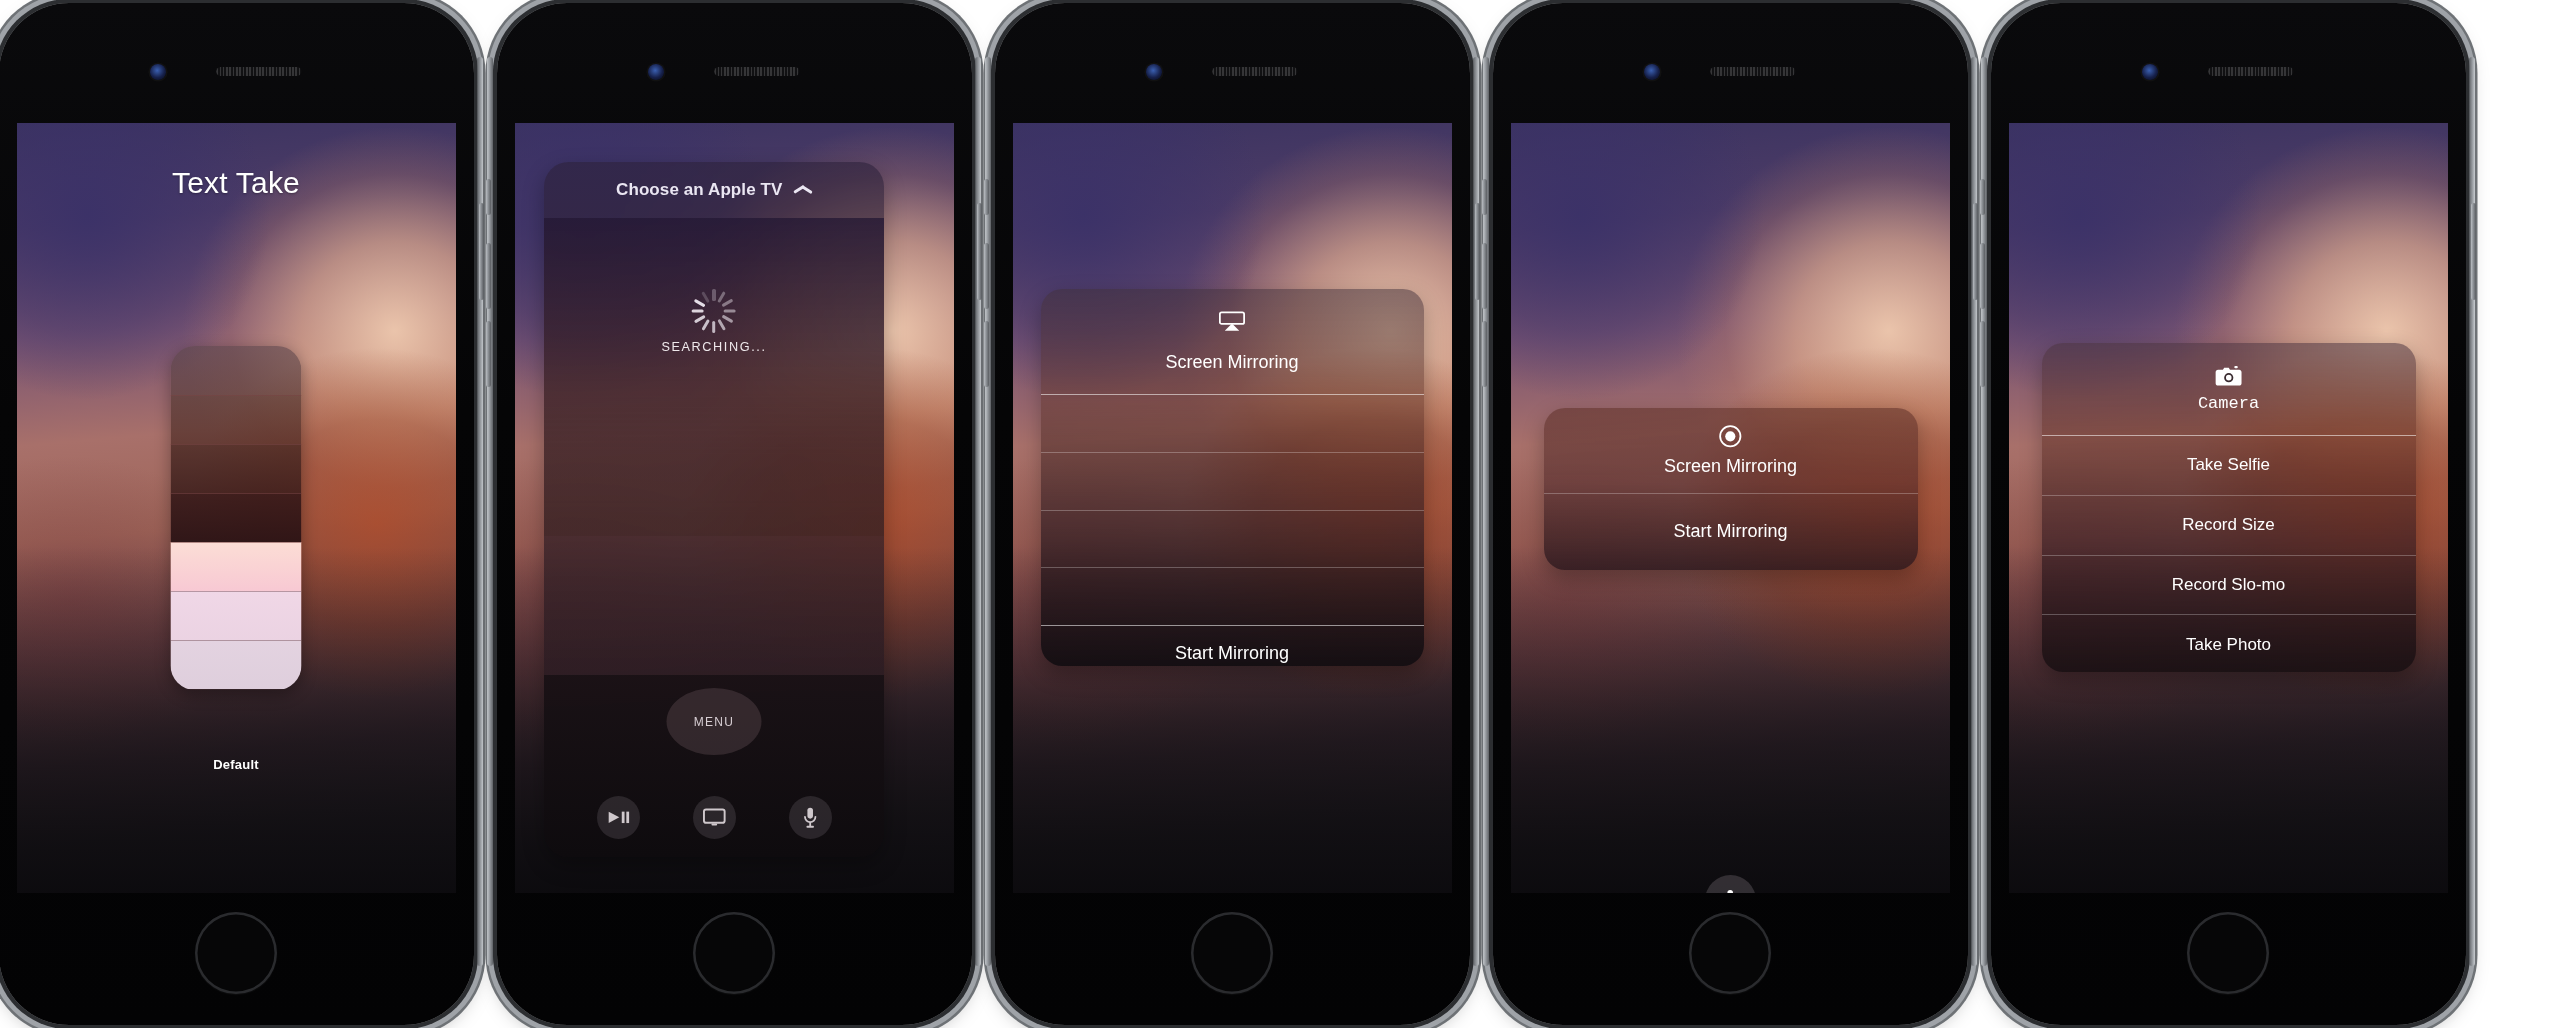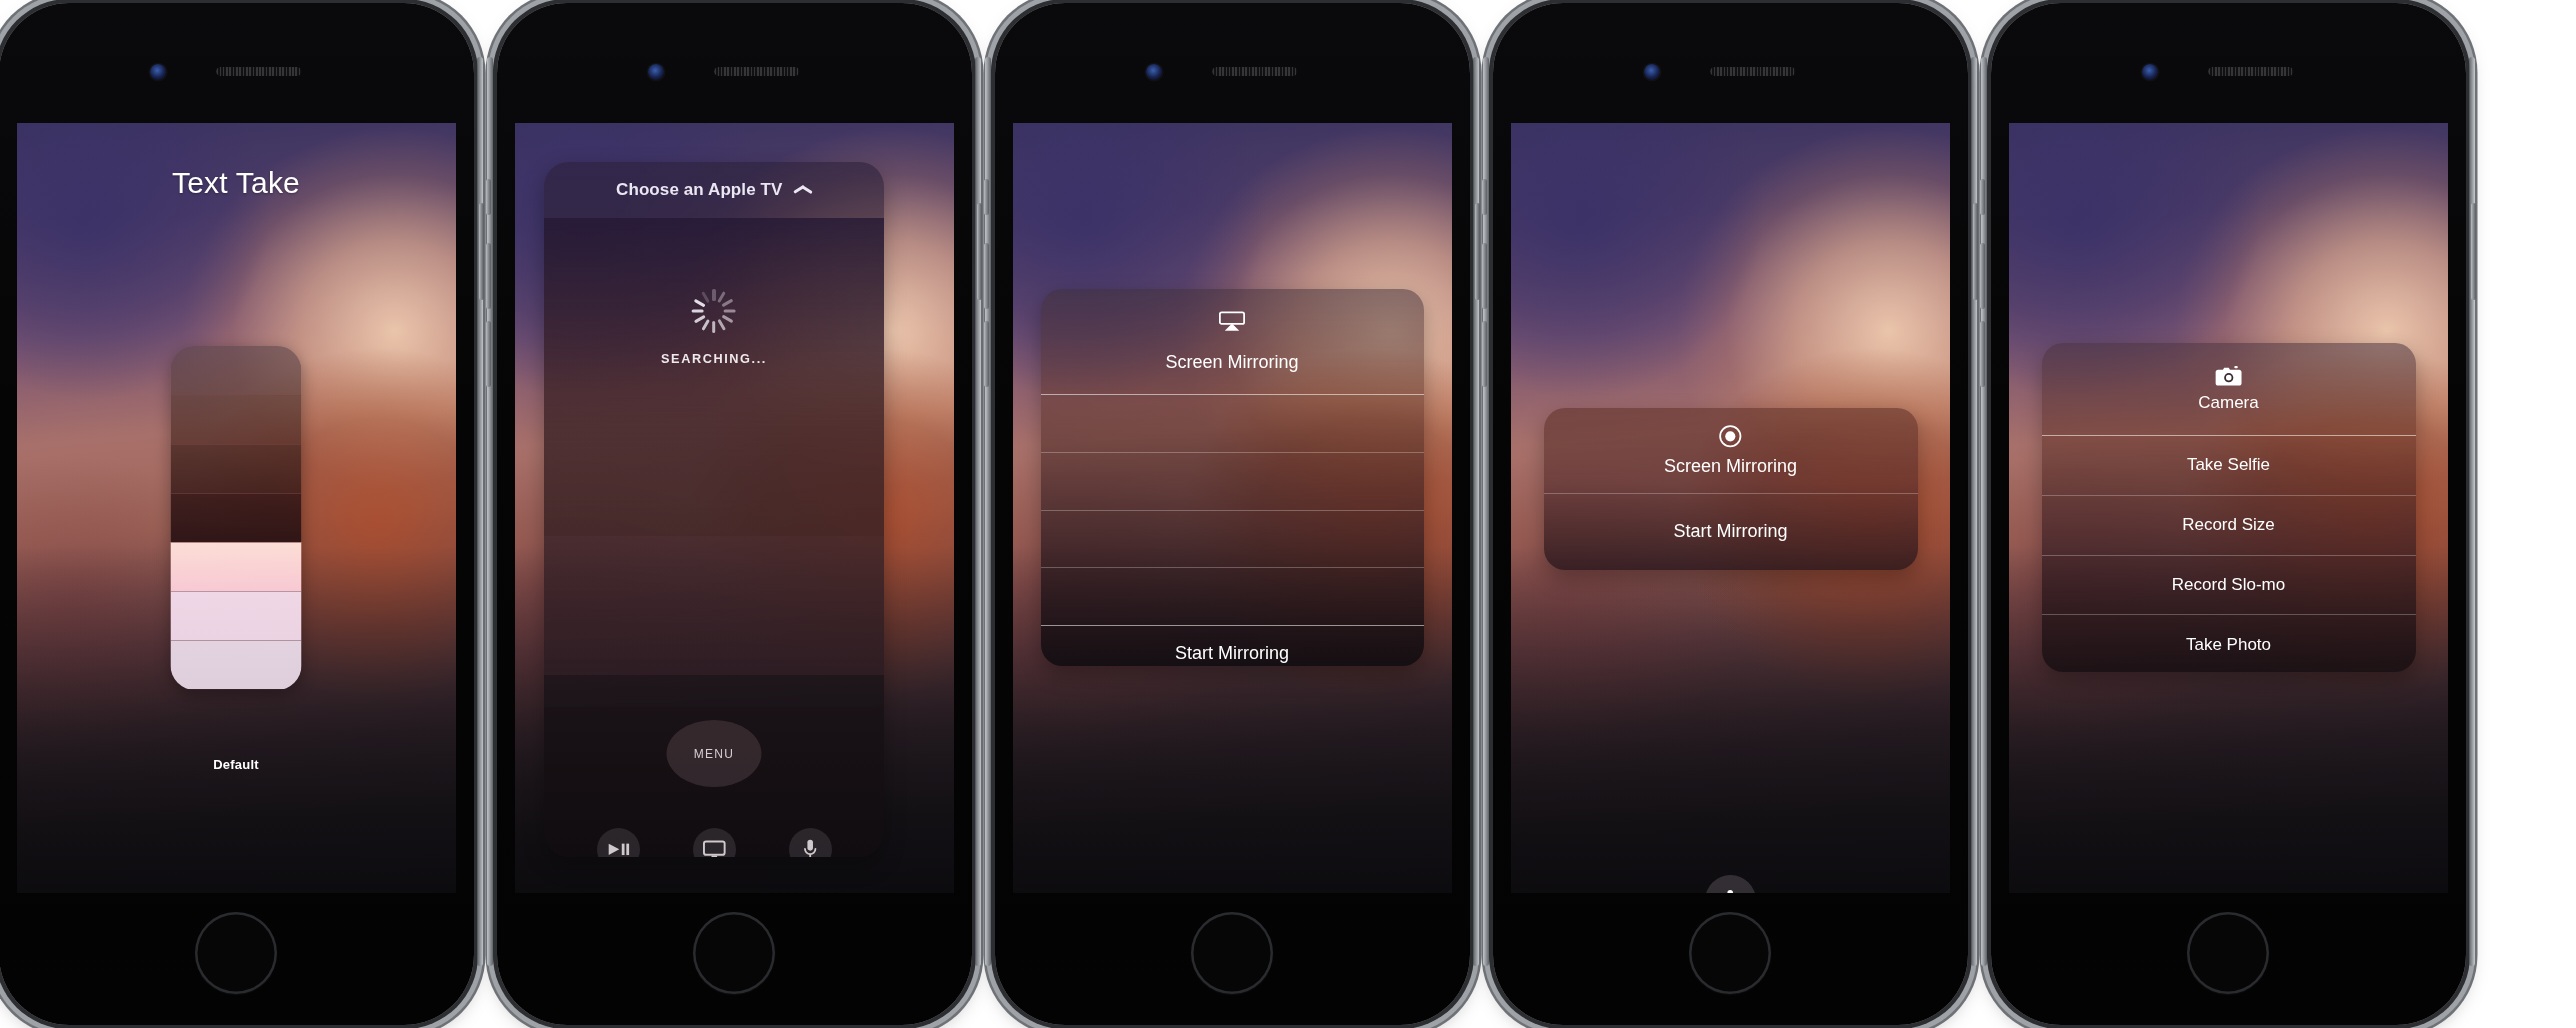--- a/index.html
+++ b/index.html
@@ -201,32 +201,31 @@
     padding-top: 70px;
   }
   .spinner { width: 46px; height: 46px; position: relative; }
   .spinner i {
     position:absolute; left:50%; top:50%;
     width:3.3px; height:12.3px; margin-left:-1.6px; margin-top:-22px;
     background: rgba(238,232,240,.95); border-radius:1.6px;
     transform-origin: 1.6px 22px;
   }
   .searching {
-    margin-top: 18px;
-    color:#efe9ec; font-size:12.7px; letter-spacing:1.6px; font-weight:700;
+    margin-top: 6px;
+    color:#efe9ec; font-size:12.7px; letter-spacing:1.6px; font-weight:400;
   }
   .remote-mid {
     height: 139px;
     background: linear-gradient(180deg, rgba(86,48,52,.40) 0%, rgba(64,38,46,.42) 100%);
   }
   .remote-bottom {
     position:relative;
     height: 182px;
     background: linear-gradient(180deg, rgba(26,18,22,.92) 0%, rgba(14,11,14,.96) 100%);
-    margin-top: 32px;
   }
   .menu-btn {
     position:absolute; left:50%; transform:translateX(-50%);
     top: 13px;
     width: 95px; height: 67px; border-radius: 50%;
     background: rgba(118,96,104,.30);
     display:flex; align-items:center; justify-content:center;
     color:#d8cfd4; font-size:12px; letter-spacing:1.3px;
   }
   .remote-keys {
@@ -285,21 +284,21 @@
   
   .camera-menu {
     left: 33px; top: 220px;
     width: 374px; height: 329px;
     background: linear-gradient(180deg, rgba(74,52,64,.56) 0%, rgba(92,44,34,.50) 28%, rgba(54,28,34,.68) 60%, rgba(24,15,18,.88) 100%);
   }
   .camera-menu .hdr {
     height: 92px; display:flex; flex-direction:column;
     align-items:center; justify-content:center; gap:5.7px;
   }
-  .camera-menu .hdr .label { font-size:17px; color:#fff; }
+  .camera-menu .hdr .label { font-size:17px; color:#fff;font-family:Liberation Mono, monospace; }
   .camera-menu .item {
     height: 59px; display:flex; align-items:center; justify-content:center;
     font-size:17px; color:#fff;
   }
 
   .ico { display:block; }
 </style>
 </head>
 <body>
 

